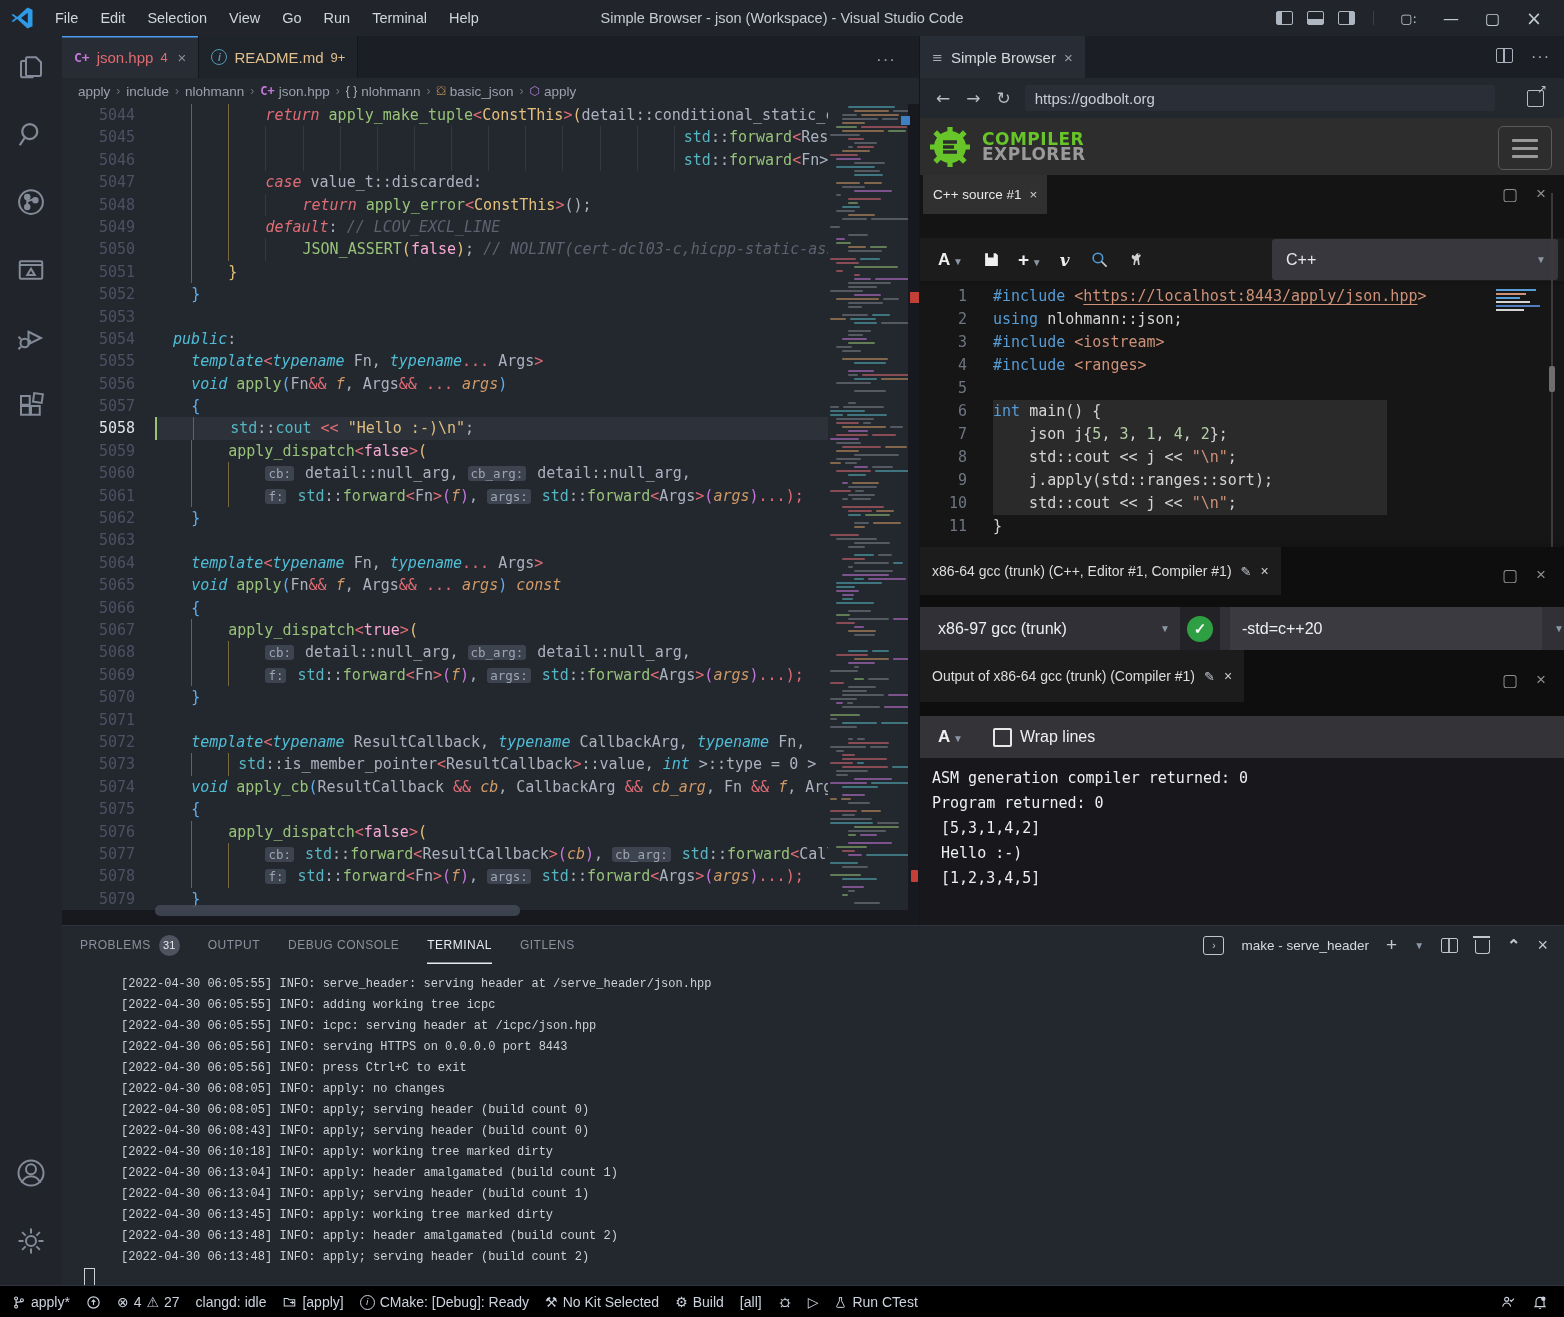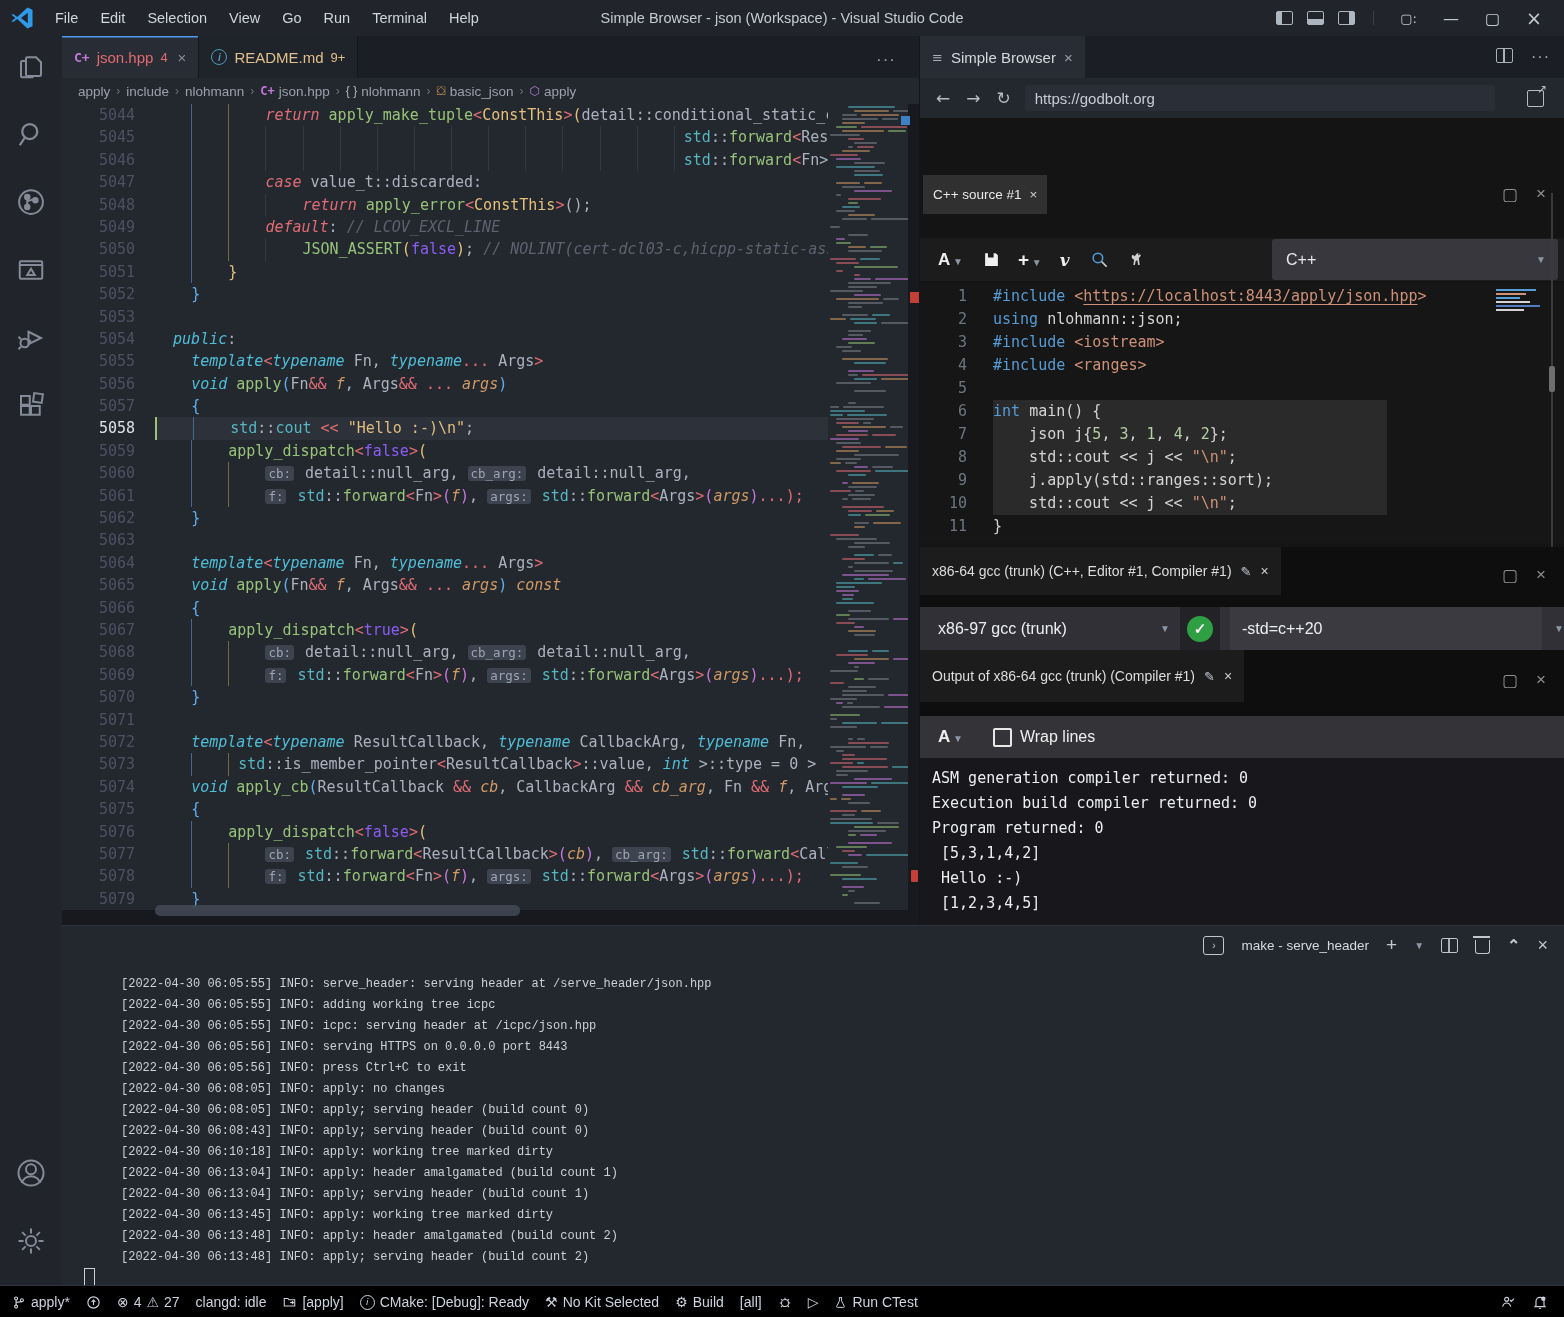--- a/index.html
+++ b/index.html
@@ -39,21 +39,21 @@
   .bc-ico{font-size:12px;}
   
   .codebox{background:#23272e;font-family:"DejaVu Sans Mono",monospace;font-size:15px;line-height:22.4px;white-space:pre;overflow:hidden;}
   .crow{display:flex;height:22.4px;}
   .crow .ln{flex:none;width:73px;text-align:right;padding-right:20px;color:#4b5263;user-select:none;}
   .crow.hl .ln{color:#dfe2e7;}
   .crow .lt{flex:1;}
   .crow.hl .lt{background:#2c313a;}
   .tk.w{color:#abb2bf}.tk.k{color:#e06c75;font-style:italic}.tk.t{color:#4fbdd6;font-style:italic}
   .tk.f{color:#98c379}.tk.n{color:#56b6c2}.tk.y{color:#e5c07b}.tk.s{color:#e0be7f}
-  .tk.o{color:#e06c75}.tk.d{color:#8b5cf6}.tk.p{color:#d19a66;font-style:italic}
+  .tk.o{color:#e06c75}.tk.d{color:#f9a8d4}.tk.p{color:#d19a66;font-style:italic}
   .tk.c{color:#5c6370;font-style:italic}.tk.b{color:#61afef}.tk.g{color:#e5c07b}.tk.u{color:#c678dd}
   .tk.h{background:#3d4450;color:#9da5b4;border-radius:3px;font-size:12.5px;padding:0 3px;margin-right:2px;}
   .ig{display:inline-block;white-space:pre;border-left:1px solid rgba(171,178,191,.13);}
   .ig.c0{border-left:none;}
   .ig.c4{border-left-color:#46678f;}
   .ig.c8{border-left-color:#77683f;}
   .cursor-bar{width:2px;background:#98c379;}
   .minimap{left:828px;top:104px;width:80px;height:806px;background:#23272e;overflow:hidden;}
   .mm-row{position:absolute;height:2px;border-radius:1px;opacity:.55;}
   .ovr{width:7px;border-radius:1px;}
@@ -495,20 +495,40 @@
 
 <div class="abs navbar">
   <span class="nav-glyph">←</span>
   <span class="nav-glyph">→</span>
   <span class="nav-glyph">↻</span>
   <div class="urlbox">https://godbolt.org</div>
   <div class="ext-ico"></div>
 </div>
 
 <div class="abs ce-page">
+  <div class="ce-header">
+    <svg width="48" height="48" viewBox="0 0 24 24" style="margin-left:6px;">
+      <circle cx="12" cy="12" r="8" fill="#67c52a"></circle>
+      <g stroke="#67c52a" stroke-width="2.6">
+          <path d="M12 2v3 M12 19v3 M2 12h3 M19 12h3 M4.6 4.6l2.2 2.2 M17.2 17.2l2.2 2.2 M19.4 4.6l-2.2 2.2 M6.8 17.2l-2.2 2.2"></path>
+        </g>
+      <g stroke="#2d2d2d" stroke-width="1.7">
+          <path d="M8.5 9.5h7 M8.5 12h5.5 M8.5 14.5h7"></path>
+        </g>
+    </svg>
+    <div class="ce-logo-txt">
+      <div class="l1">COMPILER</div>
+      <div class="l2">EXPLORER</div>
+    </div>
+    <div class="hamburger">
+        <span></span>
+        <span></span>
+        <span></span>
+      </div>
+  </div>
 
   <div class="src-tab">
     <span>C++ source #1</span>
     <span style="color:#cfcfcf;">×</span>
   </div>
   <div class="abs pane-btns" style="left:1490px;top:182px;position:fixed;"></div>
   <div class="pane-btns" style="position:absolute;right:18px;top:66px;">
     <span>▢</span>
     <span>×</span>
   </div>
@@ -579,24 +599,42 @@
     <div class="pane-btns" style="position:absolute;right:18px;top:20px;">
       <span>▢</span>
       <span>×</span>
     </div>
   </div>
   <div class="wrap-row">
     <span class="gbt"><span>A</span><span class="caret"> ▼</span></span>
     <div class="chk"></div>
     <span style="margin-left:8px;font-size:16px;text-align:right;">Wrap lines</span>
   </div>
-  <div class="out-box"><div class="out-line">ASM generation compiler returned: 0</div><div class="out-line">Execution build compiler returned: 0</div><div class="out-line">Program returned: 0</div><div class="out-line"> [5,3,1,4,2]</div><div class="out-line"> Hello :-)</div><div class="out-line"> [1,2,3,4,5]</div></div>
+  <div class="out-box"><div class="out-line">ASM generation compiler returned: 0</div><div class="out-line">Program returned: 0</div><div class="out-line"> [5,3,1,4,2]</div><div class="out-line"> Hello :-)</div><div class="out-line"> [1,2,3,4,5]</div></div>
 </div>
 
 <div class="abs panel">
+  <div class="ptabs">
+    <div class="ptab">
+      <span>PROBLEMS</span>
+      <span class="pbadge">31</span>
+    </div>
+    <div class="ptab">
+        <span>OUTPUT</span>
+      </div>
+    <div class="ptab">
+        <span>DEBUG CONSOLE</span>
+      </div>
+    <div class="ptab active">
+        <span>TERMINAL</span>
+      </div>
+    <div class="ptab">
+        <span>GITLENS</span>
+      </div>
+  </div>
   <div class="pctrl">
     <div class="term-ico">›</div>
     <span class="term-title">make - serve_header</span>
     <span style="font-size:19px;">+</span>
     <span class="caret">▼</span>
     <div class="split-ico" style="border-color:#c0c5ce;"></div>
     <div class="trash"></div>
     <span style="font-weight:bold;">⌃</span>
     <span style="font-size:18px;">×</span>
   </div>

